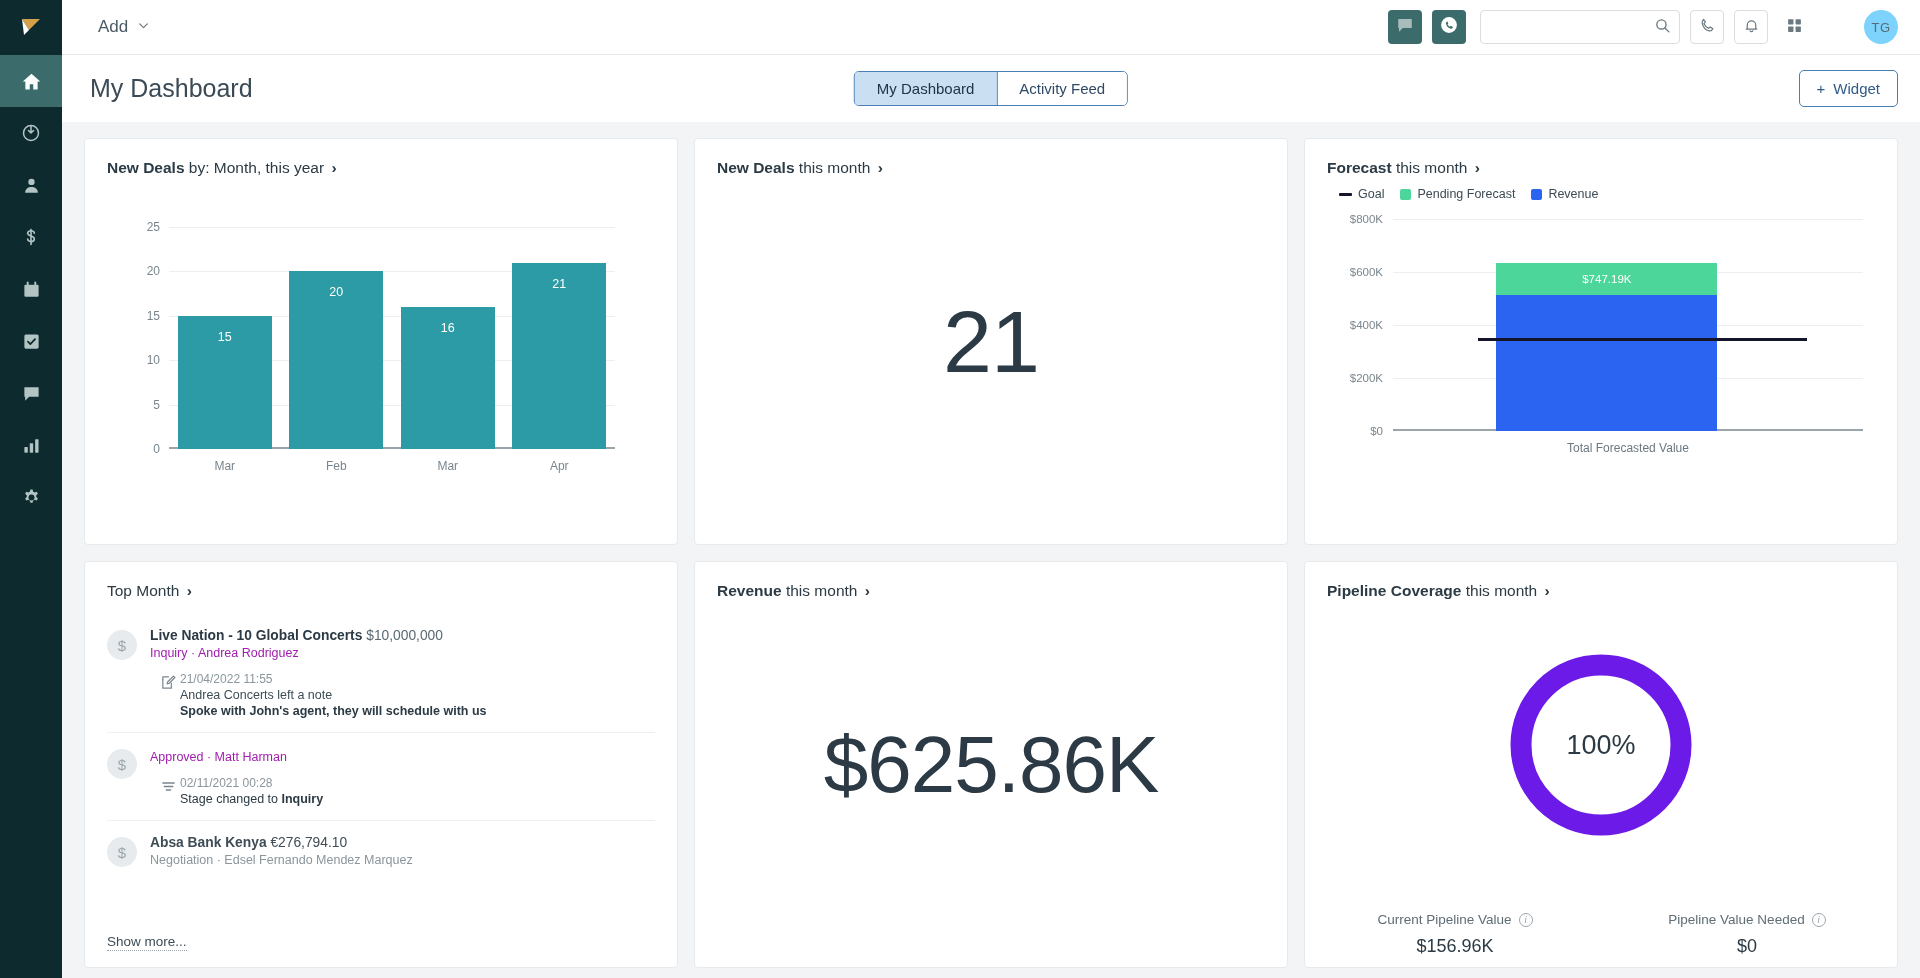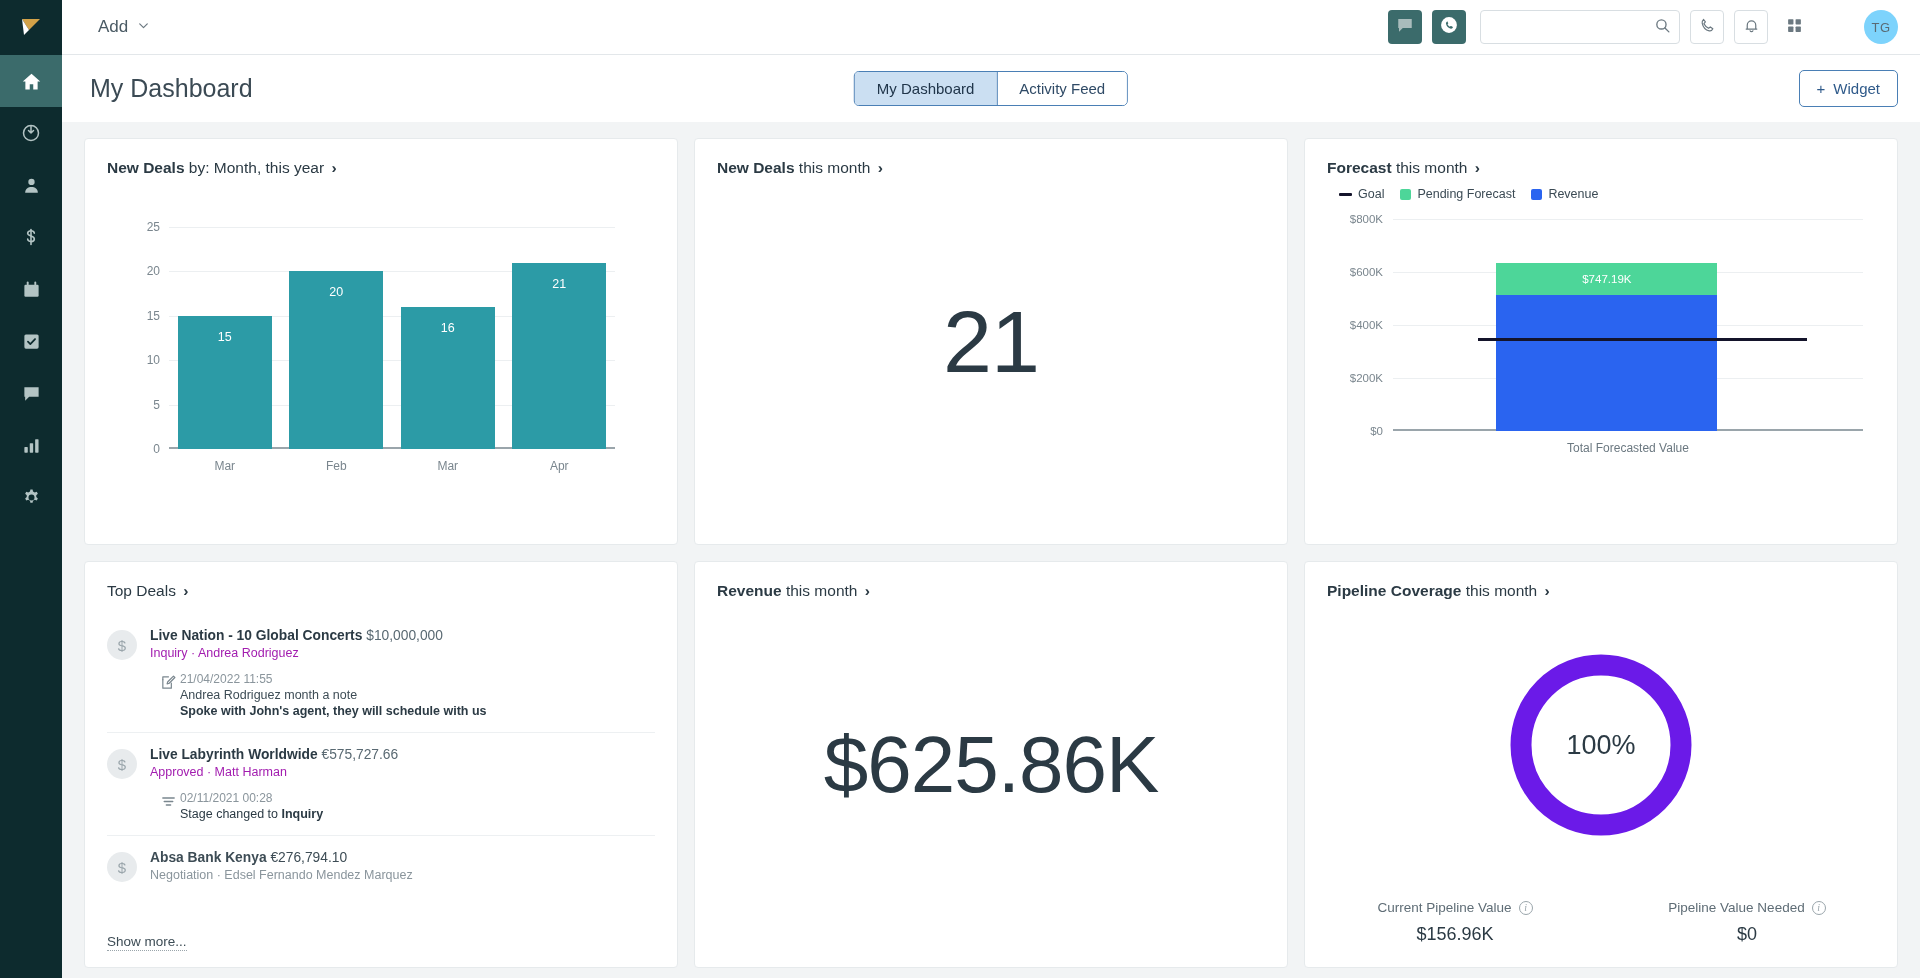--- a/index.html
+++ b/index.html
@@ -239,21 +239,21 @@
     position: absolute; left: 0; right: 0; top: 52px; bottom: 92px;
     display: flex; align-items: center; justify-content: center;
   }
   .donut { position: relative; width: 192px; height: 192px; }
   .donut-txt {
     position: absolute; left: 0; right: 0; top: 50%;
     transform: translateY(-50%); text-align: center;
     font-size: 27px; color: #2b3a44;
   }
   .pipe-stats {
-    position: absolute; left: 28px; right: 28px; bottom: 22px;
+    position: absolute; left: 28px; right: 28px; bottom: 10px;
     display: flex;
     gap: 48px;
   }
   .pipe-col { flex: 1; text-align: center; }
   .pipe-lbl {
     font-size: 13.5px; color: #5f6d76;
     display: flex; align-items: center; justify-content: center; gap: 7px;
   }
   .info-i {
     width: 14px; height: 14px; border-radius: 50%;
@@ -553,21 +553,21 @@
             </div>
 
             <div class="fc-goal" style="bottom:90px"></div>
           </div>
           <div class="fc-xlabel">Total Forecasted Value</div>
         </div>
       </div>
 
       <div class="card">
         <div class="card-title">
-          <span>Top Deals</span>
+          <span>Top Month</span>
           <span class="chev">›</span>
         </div>
 
         <div class="deals">
 
           <div class="deal">
             <div class="deal-av">$</div>
             <div class="deal-body">
               <div class="deal-line1">
                 <b>Live Nation - 10 Global Concerts</b>
@@ -578,34 +578,30 @@
               <div class="deal-note">
                 <span class="note-ico">
                   <svg width="17" height="17" viewBox="0 0 24 24" fill="none" stroke="#7a868e" stroke-width="1.7">
                     <path d="M4 8 V20 h12 V13" stroke-linecap="round" stroke-linejoin="round"></path>
                     <path d="M4 8 V4 h8" stroke-linecap="round" stroke-linejoin="round"></path>
                     <path d="M19 3 l2 2 l-8 8 l-3 1 l1-3 z" stroke-linejoin="round"></path>
                   </svg>
                 </span>
                 <div>
                   <div class="note-time">21/04/2022 11:55</div>
-                  <div class="note-who">Andrea Rodriguez month a note</div>
+                  <div class="note-who">Andrea Concerts left a note</div>
                   <div class="note-txt">Spoke with John's agent, they will schedule with us</div>
                 </div>
               </div>
             </div>
           </div>
 
           <div class="deal">
             <div class="deal-av">$</div>
             <div class="deal-body">
-              <div class="deal-line1">
-                <b>Live Labyrinth Worldwide</b>
-                <span class="amt">€575,727.66</span>
-              </div>
               <div class="deal-line2">Approved · Matt Harman</div>
 
               <div class="deal-note">
                 <span class="note-ico">
                   <svg width="17" height="17" viewBox="0 0 24 24" fill="none" stroke="#7a868e" stroke-width="2" stroke-linecap="round">
                     <path d="M4 7 h16"></path>
                     <path d="M6 12 h12"></path>
                     <path d="M9 17 h6"></path>
                   </svg>
                 </span>

